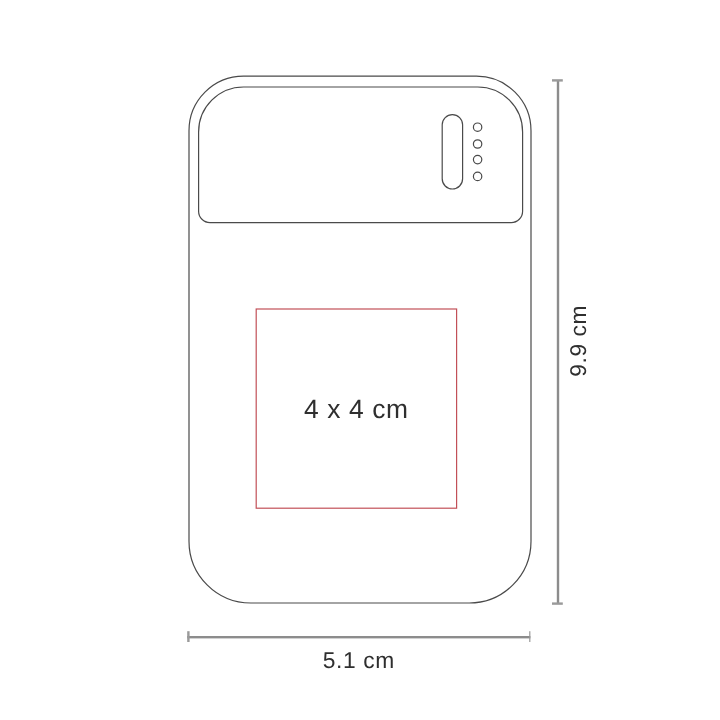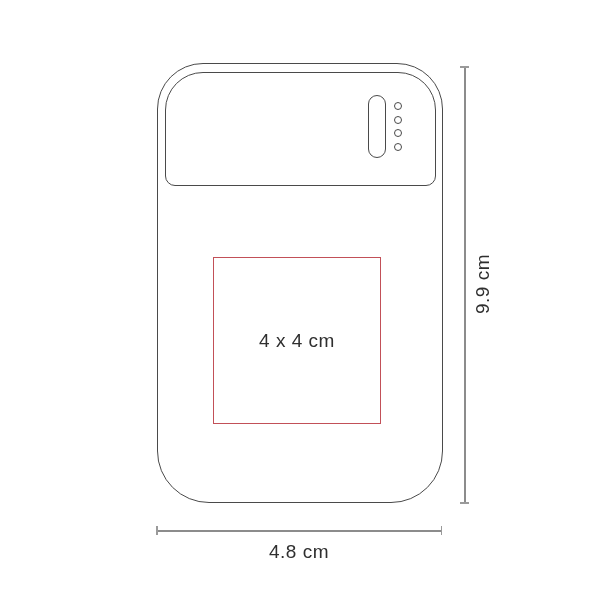--- a/index.html
+++ b/index.html
@@ -61,21 +61,21 @@
     position: absolute;
     left: 213px; top: 257px;
     width: 168px; height: 167px;
     border: 1.5px solid #c25058;
     box-sizing: border-box;
     display: flex;
     align-items: center;
     justify-content: center;
   }
   .print-area-label {
-    font-size: 19px;
+    font-size: 22px;
     color: #2f2f2f;
     letter-spacing: 0.5px;
   }
   
   .dim-line-v {
     position: absolute;
     left: 464px; top: 67px;
     width: 1.5px; height: 436px;
     background: #8c8c8c;
   }
@@ -137,15 +137,15 @@
   </div>
 
   <div class="dim-line-v"></div>
   <div class="dim-tick-h top"></div>
   <div class="dim-tick-h bottom"></div>
   <span class="height-label">9.9 cm</span>
 
   <div class="dim-line-h"></div>
   <div class="dim-tick-v left"></div>
   <div class="dim-tick-v right"></div>
-  <span class="width-label">4.8 cm</span>
+  <span class="width-label">5.1 cm</span>
 
 </div>
 
 </body></html>

